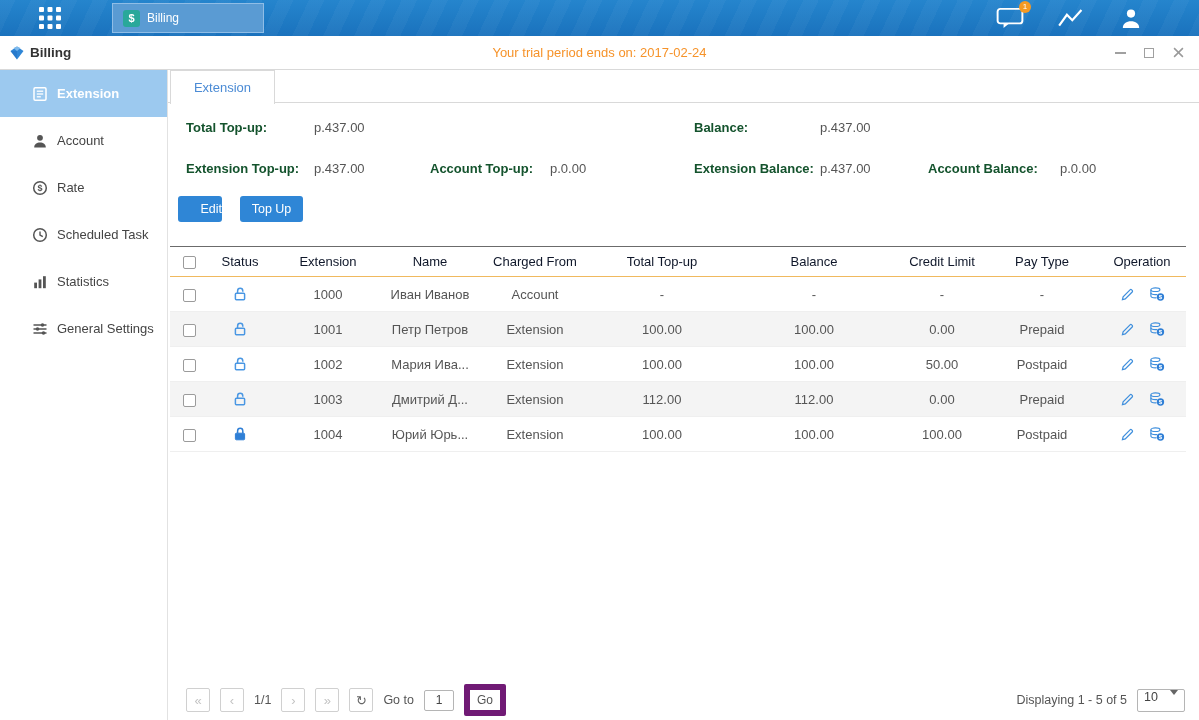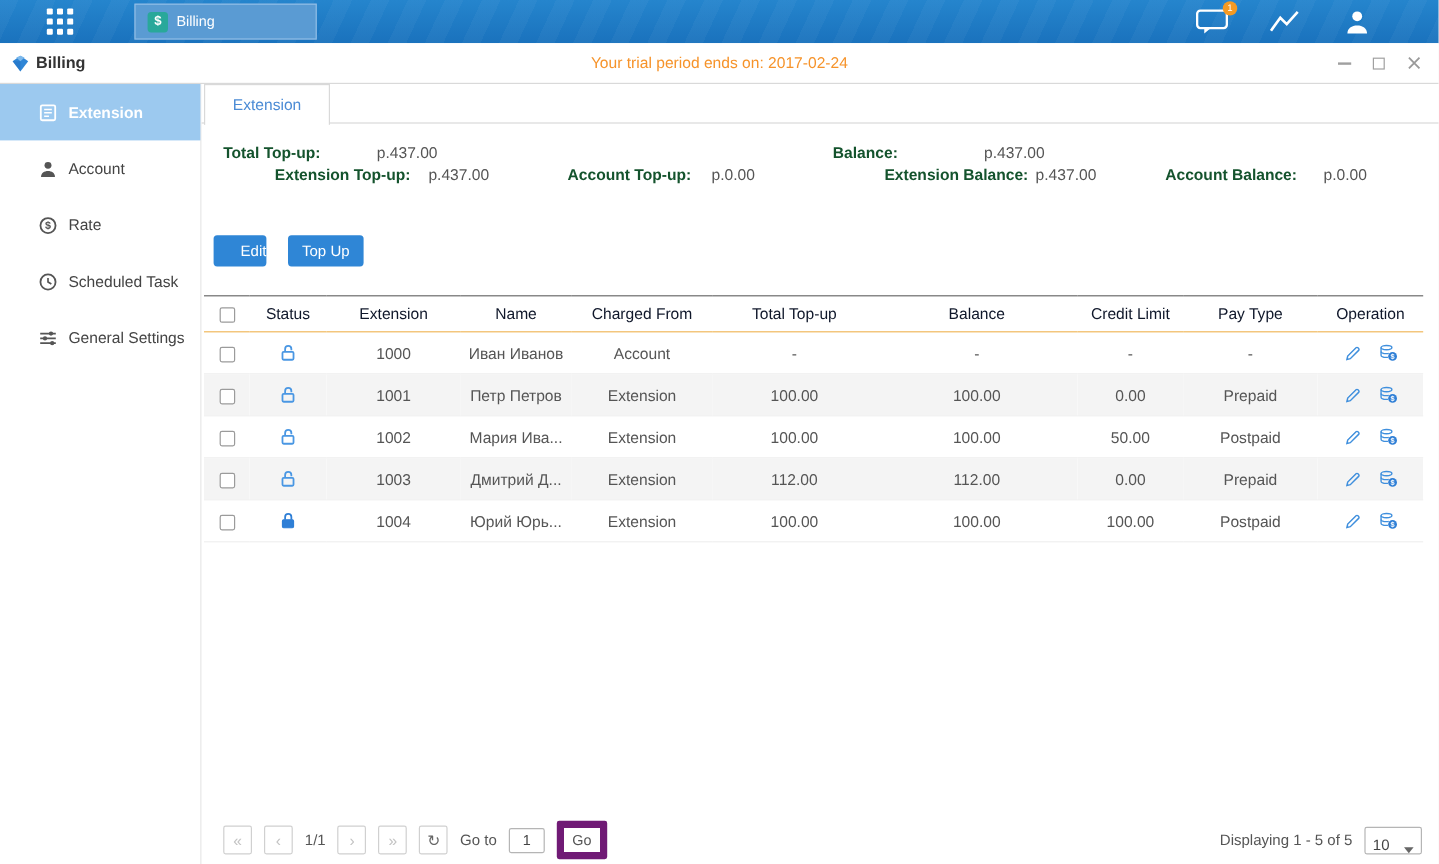--- a/index.html
+++ b/index.html
@@ -47,21 +47,21 @@
 
   
   .content { position:absolute; top:70px; left:168px; right:0; bottom:0; background:#fff; }
   .tabstrip { position:absolute; top:0; left:0; right:0; height:33px; border-bottom:1px solid #d9d9d9; background:#fff; }
   .tab-active { position:absolute; left:2px; top:0; height:34px; width:105px; background:#fff;
                 border:1px solid #d9d9d9; border-bottom:none; display:flex; align-items:center;
                 justify-content:center; color:#4b8bd5; font-size:13px; cursor:pointer; z-index:2; }
 
   .sum-label { position:absolute; font-weight:bold; color:#14532d; height:20px; line-height:20px; }
   .sum-value { position:absolute; color:#555; height:20px; line-height:20px; }
-  .r1 { top:48px; } .r2 { top:66px;margin-left:43px; }
+  .r1 { top:48px; } .r2 { top:89px; }
   .c1l { left:18px; }  .c1v { left:146px; }
   .c2l { left:262px; } .c2v { left:382px; }
   .c3l { left:526px; } .c3v { left:652px; }
   .c4l { left:760px; } .c4v { left:892px; }
 
   .btn { position:absolute; top:126px; height:26px; background:#2f86d6; color:#fff; border:none;
          border-radius:3px; font-size:12.5px; font-family:inherit; cursor:pointer; }
   .btn-edit { left:10px; width:44px;text-align:right; }
   .btn-topup { left:72px; width:63px; }
 
@@ -85,21 +85,21 @@
             display:inline-flex; align-items:center; justify-content:center; font-size:13px;
             color:#666; cursor:pointer; }
   .pg-btn.disabled { color:#c3c3c3; }
   .pg-text { color:#555; }
   .pg-input { width:30px; height:21px; border:1px solid #b5b5b5; border-radius:2px; text-align:center;
               font-size:12px; font-family:inherit; color:#444; }
   .pg-go { border:6px solid #701a75; border-radius:2px; background:#fff; padding:3px 7px;
            font-size:12px; color:#555; cursor:pointer; }
   .pg-right { margin-left:auto; display:flex; align-items:center; gap:10px; }
   .pg-select { width:48px; height:23px; border:1px solid #b5b5b5; border-radius:2px; background:#fff;
-               display:inline-flex; align-items:flex-end; justify-content:space-between;
+               display:inline-flex; align-items:flex-start; justify-content:space-between;
                padding:0 6px; cursor:pointer; color:#444; }
   .caret { width:0; height:0; border-left:4px solid transparent; border-right:4px solid transparent;
            border-top:5px solid #666; display:inline-block; }
 </style>
 </head>
 <body>
 
 <div class="screen">
 
   <div class="topbar">
@@ -201,20 +201,30 @@
         <span class="side-label">Rate</span>
       </div>
       <div class="side-item">
         <span class="side-ico">
           <svg viewBox="0 0 16 16" width="16" height="16">
             <circle cx="8" cy="8" r="6.3" fill="none" stroke="currentColor" stroke-width="1.5"></circle>
             <path d="M8 4.6V8l2.8 1.7" fill="none" stroke="currentColor" stroke-width="1.4"></path>
           </svg>
         </span>
         <span class="side-label">Scheduled Task</span>
+      </div>
+      <div class="side-item">
+        <span class="side-ico">
+          <svg viewBox="0 0 16 16" width="16" height="16">
+            <rect x="2.2" y="8.6" width="2.8" height="5.6" fill="currentColor"></rect>
+            <rect x="6.6" y="5.4" width="2.8" height="8.8" fill="currentColor"></rect>
+            <rect x="11" y="2.2" width="2.8" height="12" fill="currentColor"></rect>
+          </svg>
+        </span>
+        <span class="side-label">Statistics</span>
       </div>
       <div class="side-item">
         <span class="side-ico">
           <svg viewBox="0 0 16 16" width="16" height="16">
             <g stroke="currentColor" stroke-width="1.5">
               <line x1="1.5" y1="4" x2="14.5" y2="4"></line>
               <line x1="1.5" y1="8" x2="14.5" y2="8"></line>
               <line x1="1.5" y1="12" x2="14.5" y2="12"></line>
             </g>
             <circle cx="10.5" cy="4" r="1.8" fill="currentColor"></circle>

